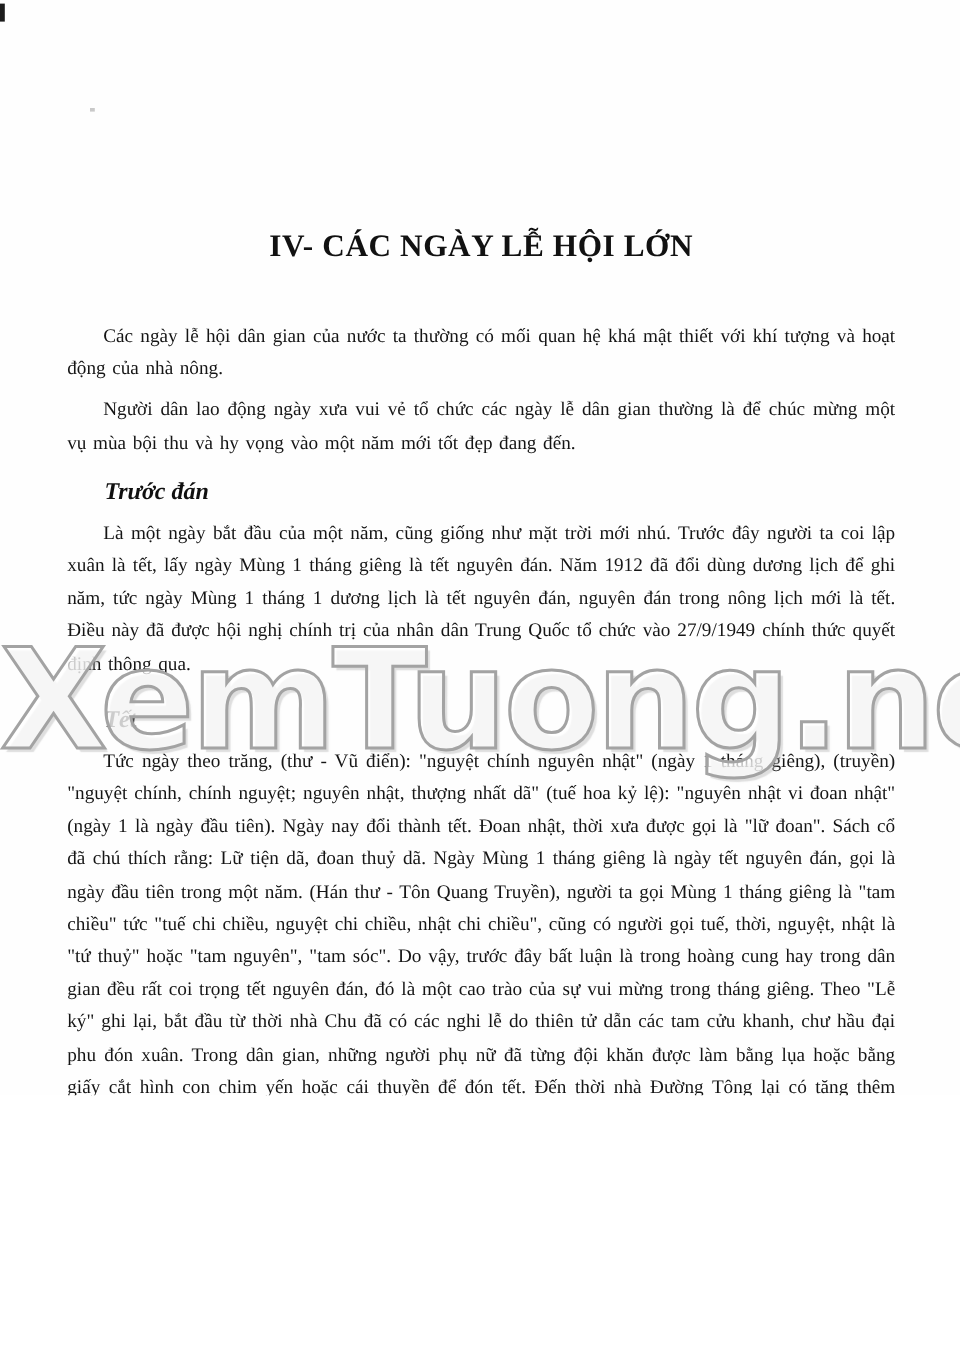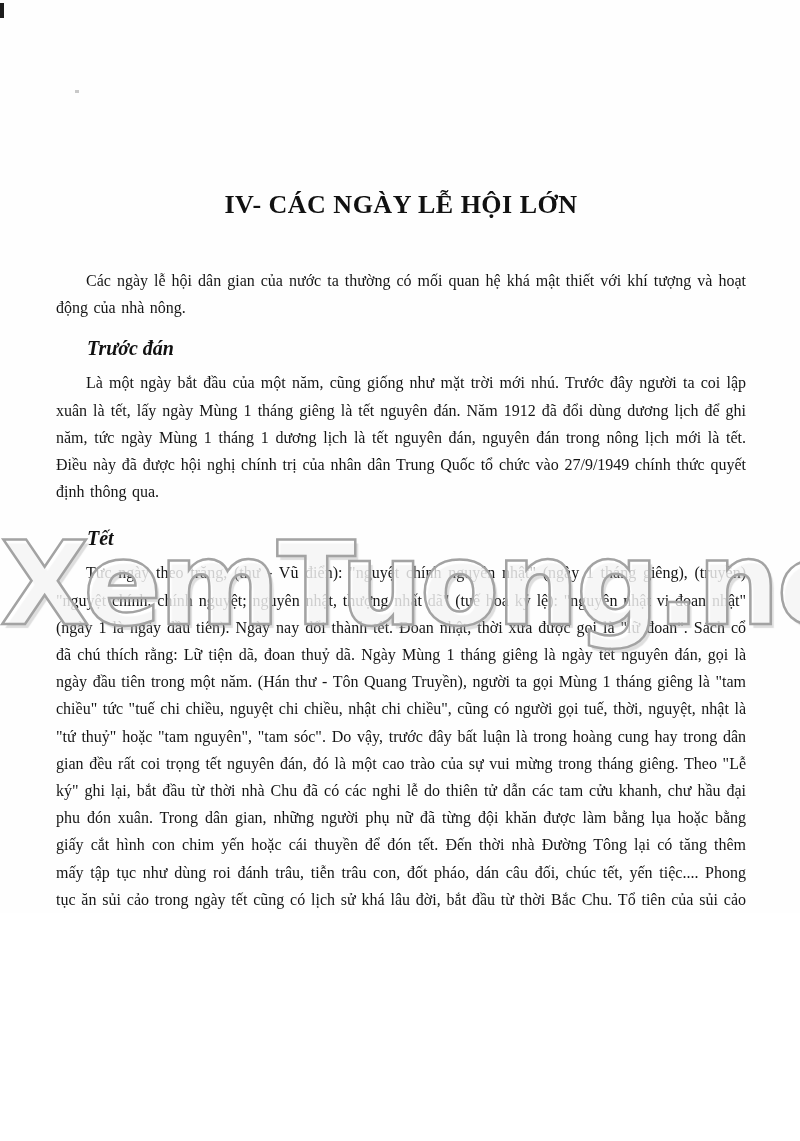--- a/index.html
+++ b/index.html
@@ -112,20 +112,21 @@
 
 <div class="page">
 
   <div class="corner-mark"></div>
   <div class="speck"></div>
 
   <div class="content">
     <h1 class="doc-title">IV- CÁC NGÀY LỄ HỘI LỚN</h1>
 
     <p>Các ngày lễ hội dân gian của nước ta thường có mối quan hệ khá mật thiết với khí tượng và hoạt động của nhà nông.</p>
+    <p>Người dân lao động ngày xưa vui vẻ tổ chức các ngày lễ dân gian thường là để chúc mừng một vụ mùa bội thu và hy vọng vào một năm mới tốt đẹp đang đến.</p>
 
     <h2 class="section-heading">Trước đán</h2>
     <p>Là một ngày bắt đầu của một năm, cũng giống như mặt trời mới nhú. Trước đây người ta coi lập xuân là tết, lấy ngày Mùng 1 tháng giêng là tết nguyên đán. Năm 1912 đã đổi dùng dương lịch để ghi năm, tức ngày Mùng 1 tháng 1 dương lịch là tết nguyên đán, nguyên đán trong nông lịch mới là tết. Điều này đã được hội nghị chính trị của nhân dân Trung Quốc tổ chức vào 27/9/1949 chính thức quyết định thông qua.</p>
 
     <h2 class="section-heading tet">Tết</h2>
     <p>Tức ngày theo trăng, (thư - Vũ điển): "nguyệt chính nguyên nhật" (ngày 1 tháng giêng), (truyền) "nguyệt chính, chính nguyệt; nguyên nhật, thượng nhất dã" (tuế hoa kỷ lệ): "nguyên nhật vi đoan nhật" (ngày 1 là ngày đầu tiên). Ngày nay đổi thành tết. Đoan nhật, thời xưa được gọi là "lữ đoan". Sách cổ đã chú thích rằng: Lữ tiện dã, đoan thuỷ dã. Ngày Mùng 1 tháng giêng là ngày tết nguyên đán, gọi là ngày đầu tiên trong một năm. (Hán thư - Tôn Quang Truyền), người ta gọi Mùng 1 tháng giêng là "tam chiều" tức "tuế chi chiều, nguyệt chi chiều, nhật chi chiều", cũng có người gọi tuế, thời, nguyệt, nhật là "tứ thuỷ" hoặc "tam nguyên", "tam sóc". Do vậy, trước đây bất luận là trong hoàng cung hay trong dân gian đều rất coi trọng tết nguyên đán, đó là một cao trào của sự vui mừng trong tháng giêng. Theo "Lễ ký" ghi lại, bắt đầu từ thời nhà Chu đã có các nghi lễ do thiên tử dẫn các tam cửu khanh, chư hầu đại phu đón xuân. Trong dân gian, những người phụ nữ đã từng đội khăn được làm bằng lụa hoặc bằng giấy cắt hình con chim yến hoặc cái thuyền để đón tết. Đến thời nhà Đường Tông lại có tăng thêm mấy tập tục như dùng roi đánh trâu, tiễn trâu con, đốt pháo, dán câu đối, chúc tết, yến tiệc.... Phong tục ăn sủi cảo trong ngày tết cũng có lịch sử khá lâu đời, bắt đầu từ thời Bắc Chu. Tổ tiên của sủi cảo là mì vằn thắn. Người phương Bắc rất chú trọng việc gói Sủi cảo trong đêm 30 vì đó chính là "tuế canh giao tử"</p>
   </div>
 
   <div class="watermark">XemTuong.net</div>
 

